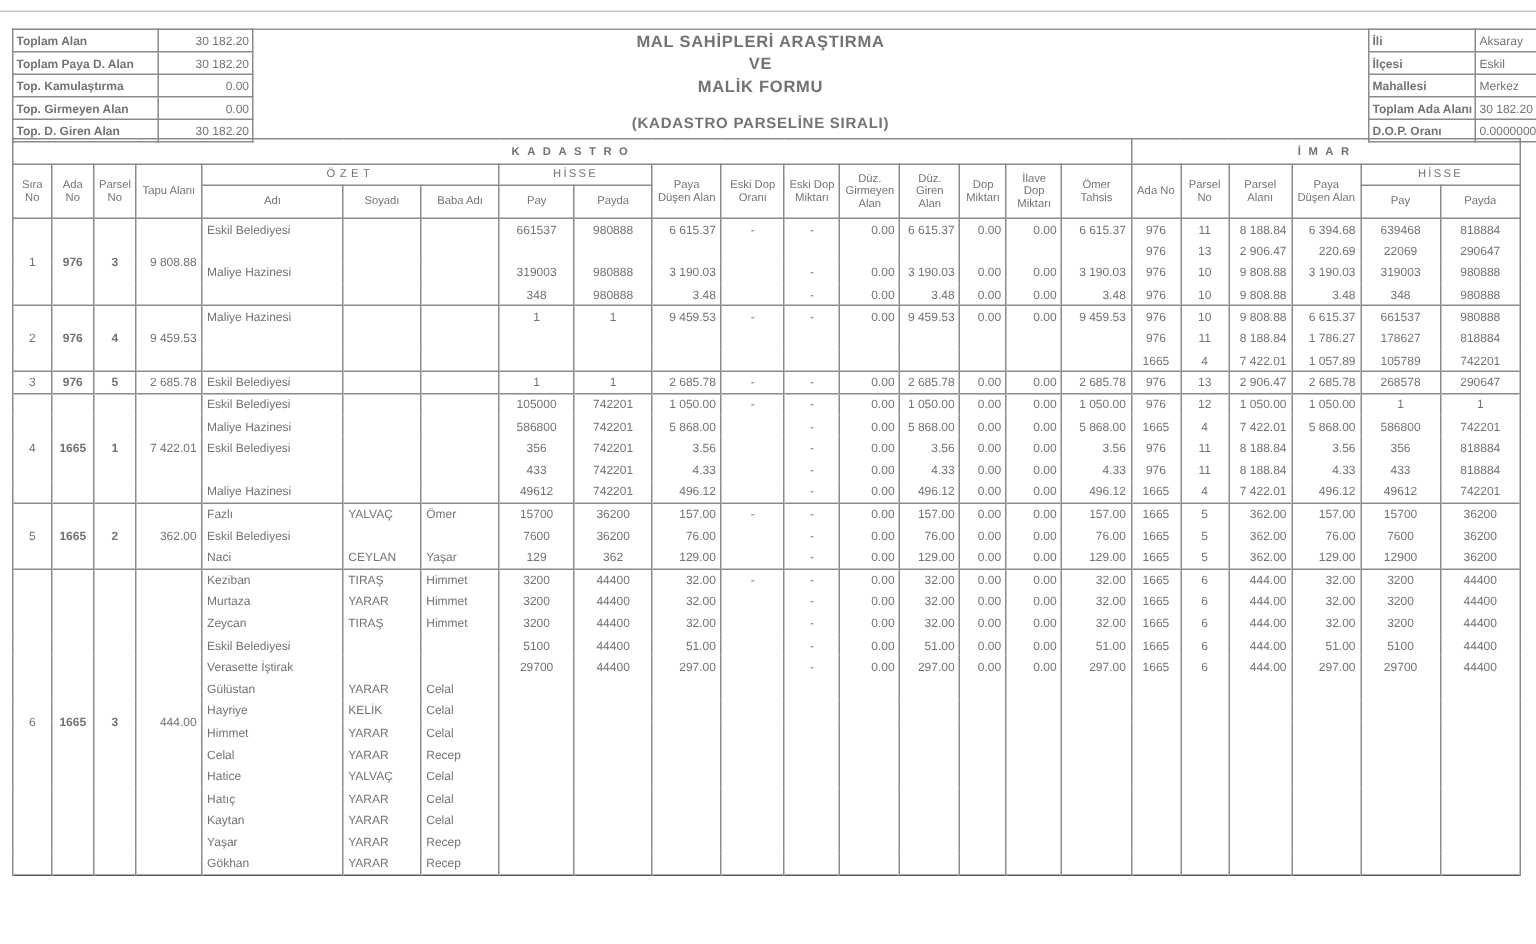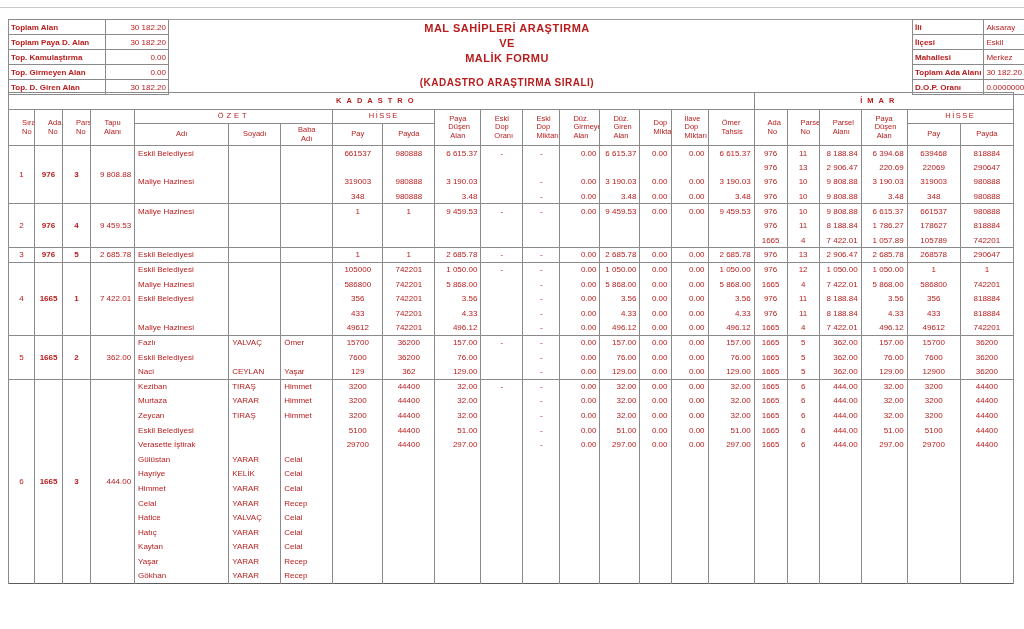--- a/index.html
+++ b/index.html
@@ -1,17 +1,17 @@
 <!DOCTYPE html>
 <html><head>
 <meta charset="utf-8">
 <style>
   html,body{margin:0;padding:0;background:#fff;}
   .page{position:relative;width:1024px;height:629px;background:#fff;overflow:hidden;
-        font-family:"Liberation Sans",sans-serif;color:#b91c1c;}
+        font-family:"Liberation Sans",sans-serif;color:#737373;}
   .top-rule{position:absolute;top:7px;left:0;width:1024px;border-top:1px solid #c9c9c9;}
   .mid-rule{position:absolute;top:19px;left:8px;width:1006px;border-top:1px solid #9a9a9a;}
 
   
   .statbox{position:absolute;border-collapse:collapse;background:#fff;}
   .statbox td{border:1px solid #8a8a8a;font-size:8px;height:14px;line-height:9px;padding:0 2px;white-space:nowrap;}
   .statbox td.lbl{font-weight:bold;text-align:left;}
   .stats-left{left:8px;top:19px;}
   .stats-left td.lbl{width:92px;}
   .stats-left td.val{width:58px;text-align:right;}
@@ -21,21 +21,21 @@
 
   
   .title-block{position:absolute;left:152px;top:21px;width:710px;text-align:center;}
   .title-line{font-size:11px;font-weight:bold;line-height:15px;letter-spacing:.5px;}
   .subtitle{font-size:10px;font-weight:bold;margin-top:11px;letter-spacing:.5px;}
 
   
   table.main{position:absolute;left:8px;top:92px;border-collapse:collapse;table-layout:fixed;
              width:1006px;border:1px solid #5a5a5a;}
   table.main th,table.main td{overflow:hidden;white-space:nowrap;font-size:8px;line-height:9px;}
-  table.main th{border:1px solid #8a8a8a;font-weight:normal;padding:0 13px;white-space:normal;line-height:8.5px;}
+  table.main th{border:1px solid #8a8a8a;font-weight:normal;padding:0 3px;white-space:normal;line-height:8.5px;}
   tr.banner-row th{height:16px;font-weight:bold;font-size:9.5px;letter-spacing:5px;padding-left:5px;}
   tr.hgroup th{height:13px;}
   tr.hsub th{height:21px;}
   th.grp{font-weight:bold;letter-spacing:3px;padding-left:3px;}
   th.grp-tight{font-weight:bold;letter-spacing:1.5px;padding-left:1.5px;}
   th.bold{font-weight:bold;}
   table.main th{font-size:7.5px;}
 
   tbody tr{height:14.6px;}
   tbody td{border-left:1px solid #8a8a8a;border-right:1px solid #8a8a8a;border-top:none;border-bottom:none;padding:0;}
@@ -82,21 +82,21 @@
         <td class="lbl">Top. D. Giren Alan</td>
         <td class="val">30 182.20</td>
         </tr>
     </tbody>
   </table>
 
   <div class="title-block">
     <div class="title-line">MAL SAHİPLERİ ARAŞTIRMA</div>
     <div class="title-line">VE</div>
     <div class="title-line">MALİK FORMU</div>
-    <div class="subtitle">(KADASTRO ARAŞTIRMA SIRALI)</div>
+    <div class="subtitle">(KADASTRO PARSELİNE SIRALI)</div>
   </div>
 
   <table class="statbox stats-right">
     <tbody>
       <tr>
         <td class="lbl">İli</td>
         <td class="val">Aksaray</td>
         </tr>
       <tr>
         <td class="lbl">İlçesi</td>

